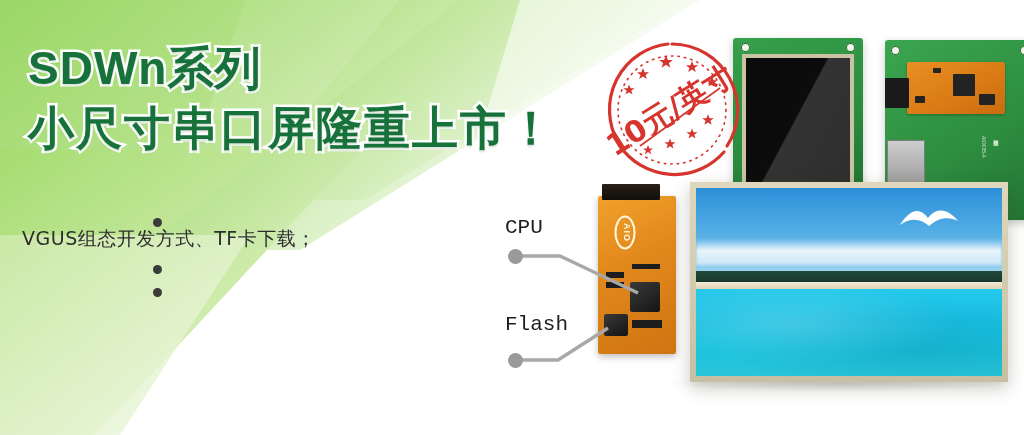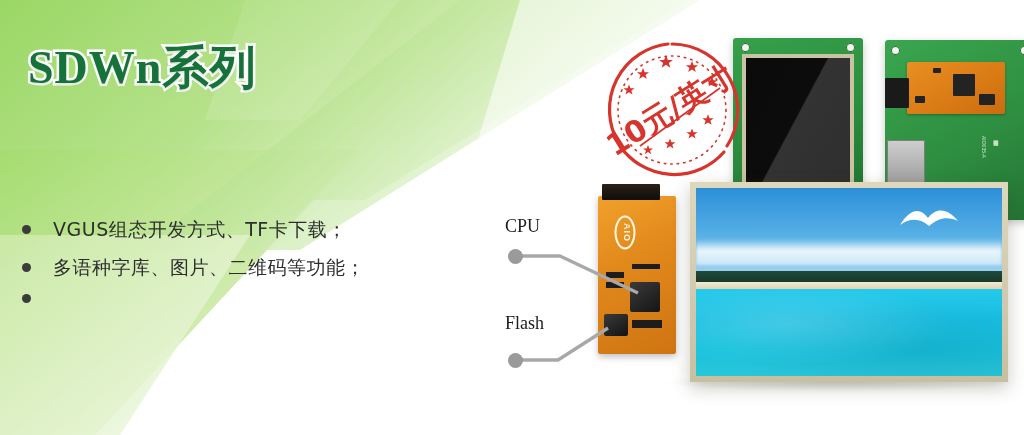--- a/index.html
+++ b/index.html
@@ -15,55 +15,56 @@
   .bg-svg{position:absolute;left:0;top:0;width:1024px;height:435px;}
 
   
   .headline{position:absolute;left:28px;top:44px;width:600px;z-index:40;}
   .title-line{
     margin:0;white-space:nowrap;color:#16713a;
     -webkit-text-stroke:5px #ffffff;paint-order:stroke fill;
     text-shadow:0 2px 2px rgba(120,150,110,.25);
   }
   .title-line-1{
-    font-family:Liberation Serif, serif;
+    font-family:Liberation Sans, sans-serif;
     font-size:46px;font-weight:700;letter-spacing:1px;line-height:1.05;
   }
   .title-line-2{
     font-family:"DejaVu Sans","Liberation Sans",sans-serif;
     font-size:46px;font-weight:700;letter-spacing:2px;line-height:1.25;
     margin-top:8px;
   }
 
   
   .feature-list{position:absolute;left:22px;top:218px;z-index:40;
     list-style:none;margin:0;padding:0;}
   .feature-item{
     display:flex;align-items:center;margin:0 0 14px 0;
     color:#2e2e2e;font-size:19px;line-height:1.25;letter-spacing:.5px;
     font-family:"DejaVu Sans","Liberation Sans",sans-serif;
+    flex-direction:column;
   }
   .bullet-dot{
     width:9px;height:9px;border-radius:50%;background:#3b3b3b;
     flex:0 0 auto;margin-right:22px;
   }
 
   
   .stamp{
     position:absolute;left:596px;top:34px;width:152px;height:152px;z-index:45;
   }
   .stamp svg{width:100%;height:100%;overflow:visible;}
   .stamp-text{
     font-family:"DejaVu Sans","Liberation Sans",sans-serif;
     font-size:30px;font-weight:700;fill:#d6342c;letter-spacing:0px;
   }
 
   
   .callout{position:absolute;z-index:44;color:#1d1d1d;
-    font-size:18px;font-family:Liberation Serif, serif;}
+    font-size:21px;font-family:Liberation Mono, monospace;}
   .callout-cpu{left:505px;top:216px;}
   .callout-flash{left:505px;top:313px;}
   .callout-dot{
     position:absolute;width:15px;height:15px;border-radius:50%;
     background:#9a9a9a;z-index:44;
   }
   .dot-cpu{left:508px;top:249px;}
   .dot-flash{left:508px;top:353px;}
   .leader-svg{position:absolute;left:500px;top:200px;width:210px;height:190px;z-index:43;}
 
@@ -184,30 +185,30 @@
       <polygon points="245,0 400,0 300,120 205,120" fill="url(#gWedge)" opacity="0.55"></polygon>
 
       <polygon points="0,235 250,235 120,435 0,435" fill="url(#gPale)" opacity="0.85"></polygon>
 
       <polygon points="520,0 1024,0 1024,120 430,300" fill="#ffffff" opacity="0.55"></polygon>
     </svg>
   </div>
 
   <div class="headline">
     <div class="title-line title-line-1">SDWn系列</div>
+    <div class="title-line title-line-2">小尺寸串口屏隆重上市！</div>
   </div>
 
   <ul class="feature-list">
     <li class="feature-item">
       <span class="bullet-dot"></span>
       <span>VGUS组态开发方式、TF卡下载；</span>
     </li>
     <li class="feature-item">
       <span class="bullet-dot"></span>
-      <span>多语种字库、图片、二维码等功能；</span>
     </li>
     <li class="feature-item">
       <span class="bullet-dot"></span>
     </li>
   </ul>
 
   <div class="stamp">
     <svg viewBox="0 0 152 152">
 
       <path d="M76 10 a66 66 0 0 1 55 102" fill="none" stroke="#d6342c" stroke-width="3.2" stroke-linecap="round"></path>

